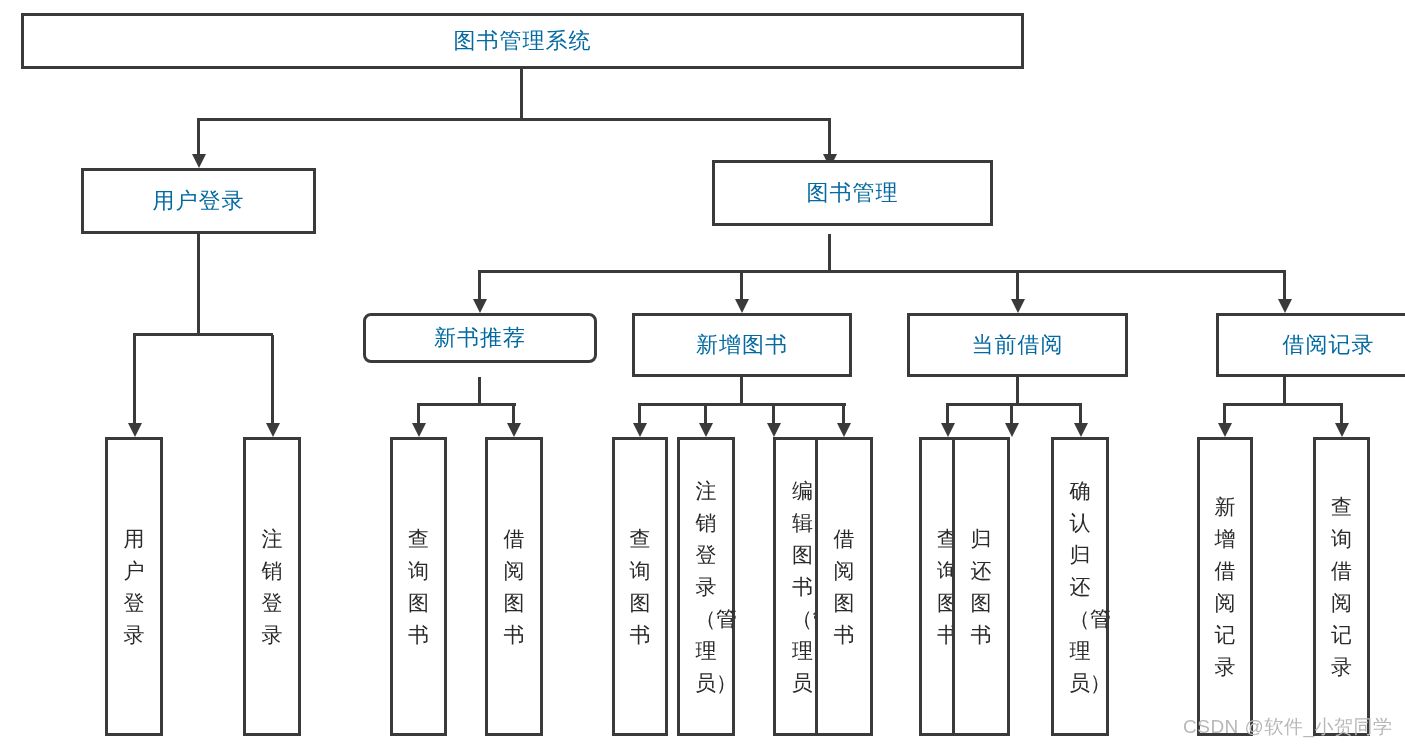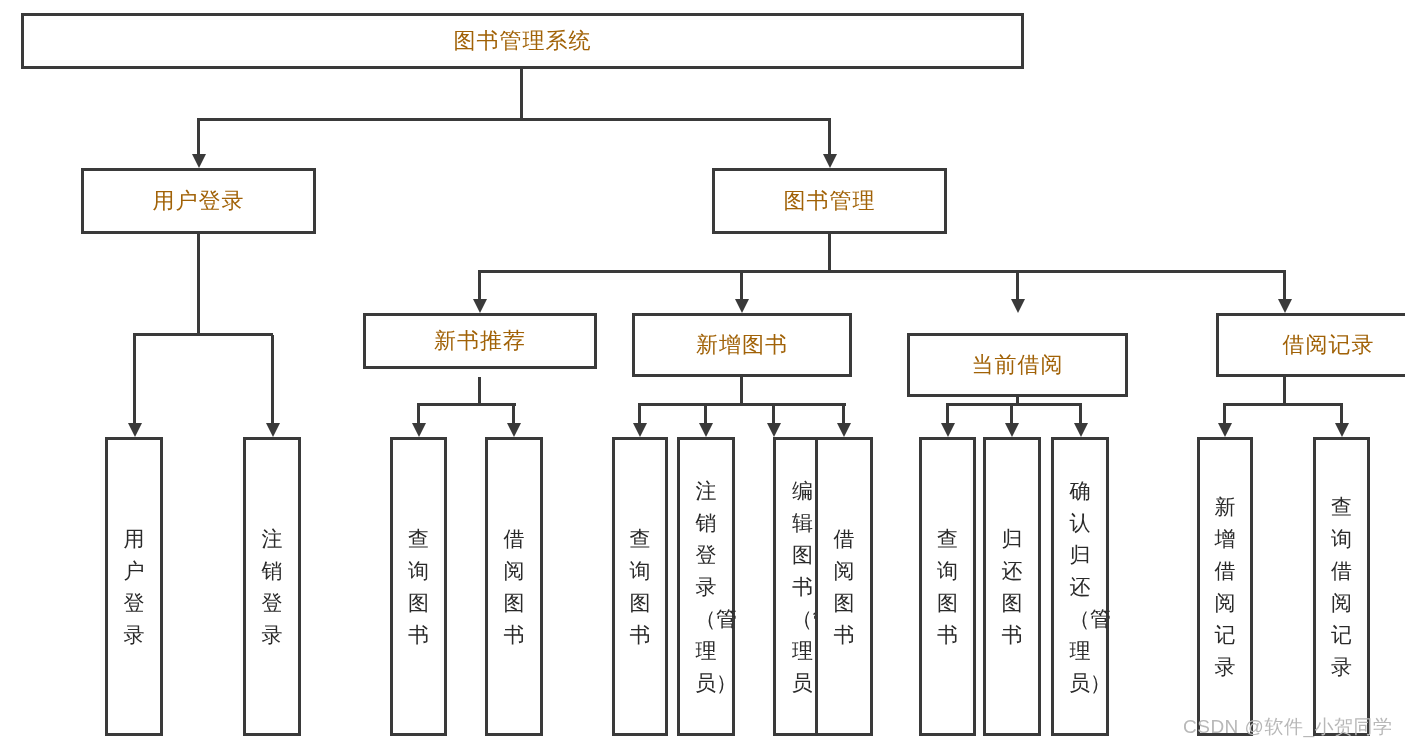--- a/index.html
+++ b/index.html
@@ -10,31 +10,31 @@
     font-family:"Liberation Sans","DejaVu Sans",sans-serif;
     overflow:hidden;
   }
   
   .box{
     position:absolute;
     box-sizing:border-box;
     border:3px solid #3a3a3a;
     background:#ffffff;
     display:flex;align-items:center;justify-content:center;
-    color:#a16207;
+    color:#0369a1;
     font-size:22px;
     letter-spacing:1px;
     white-space:nowrap;
   }
   #box-root   {left:21px;  top:13px;  width:1003px;height:56px;}
   #box-login  {left:81px;  top:168px; width:235px; height:66px;}
-  #box-mgmt   {left:712px; top:168px; width:235px; height:66px;}
-  #box-newbook{left:363px; top:313px; width:234px; height:56px;}
+  #box-mgmt   {left:712px; top:160px; width:281px; height:66px;}
+  #box-newbook{left:363px; top:313px; width:234px; height:50px;border-radius:8px;}
   #box-borrow {left:632px; top:313px; width:220px; height:64px;}
-  #box-current{left:907px; top:313px; width:221px; height:64px;margin-top:20px;}
+  #box-current{left:907px; top:313px; width:221px; height:64px;}
   #box-records{left:1216px;top:313px; width:225px; height:64px;}
   
   .leaf{
     position:absolute;
     top:437px;height:299px;width:58px;
     box-sizing:border-box;
     border:3px solid #3a3a3a;
     background:#ffffff;
     display:flex;align-items:center;justify-content:center;
   }
@@ -44,21 +44,21 @@
     font-size:21px;
     line-height:32px;
     color:#2a2a2a;
     word-break:break-all;
     text-align:center;
   }
   #leaf-a1{left:105px;}            #leaf-a2{left:243px;}
   #leaf-b1{left:390px;width:57px;} #leaf-b2{left:485px;}
   #leaf-c1{left:612px;width:56px;} #leaf-c2{left:677px;}
   #leaf-c3{left:744px;width:59px;margin-left:29px;} #leaf-c4{left:815px;}
-  #leaf-d1{left:919px;width:57px;} #leaf-d2{left:983px;}
+  #leaf-d1{left:919px;width:57px;} #leaf-d2{left:952px;}
   #leaf-d3{left:1051px;}
   #leaf-e1{left:1197px;width:56px;}#leaf-e2{left:1313px;width:57px;}
   
   .line{position:absolute;background:#3a3a3a;}
   .drop{position:absolute;width:3px;background:#3a3a3a;}
   .drop::after{
     content:"";
     position:absolute;top:100%;left:50%;
     transform:translateX(-50%);
     width:0;height:0;

